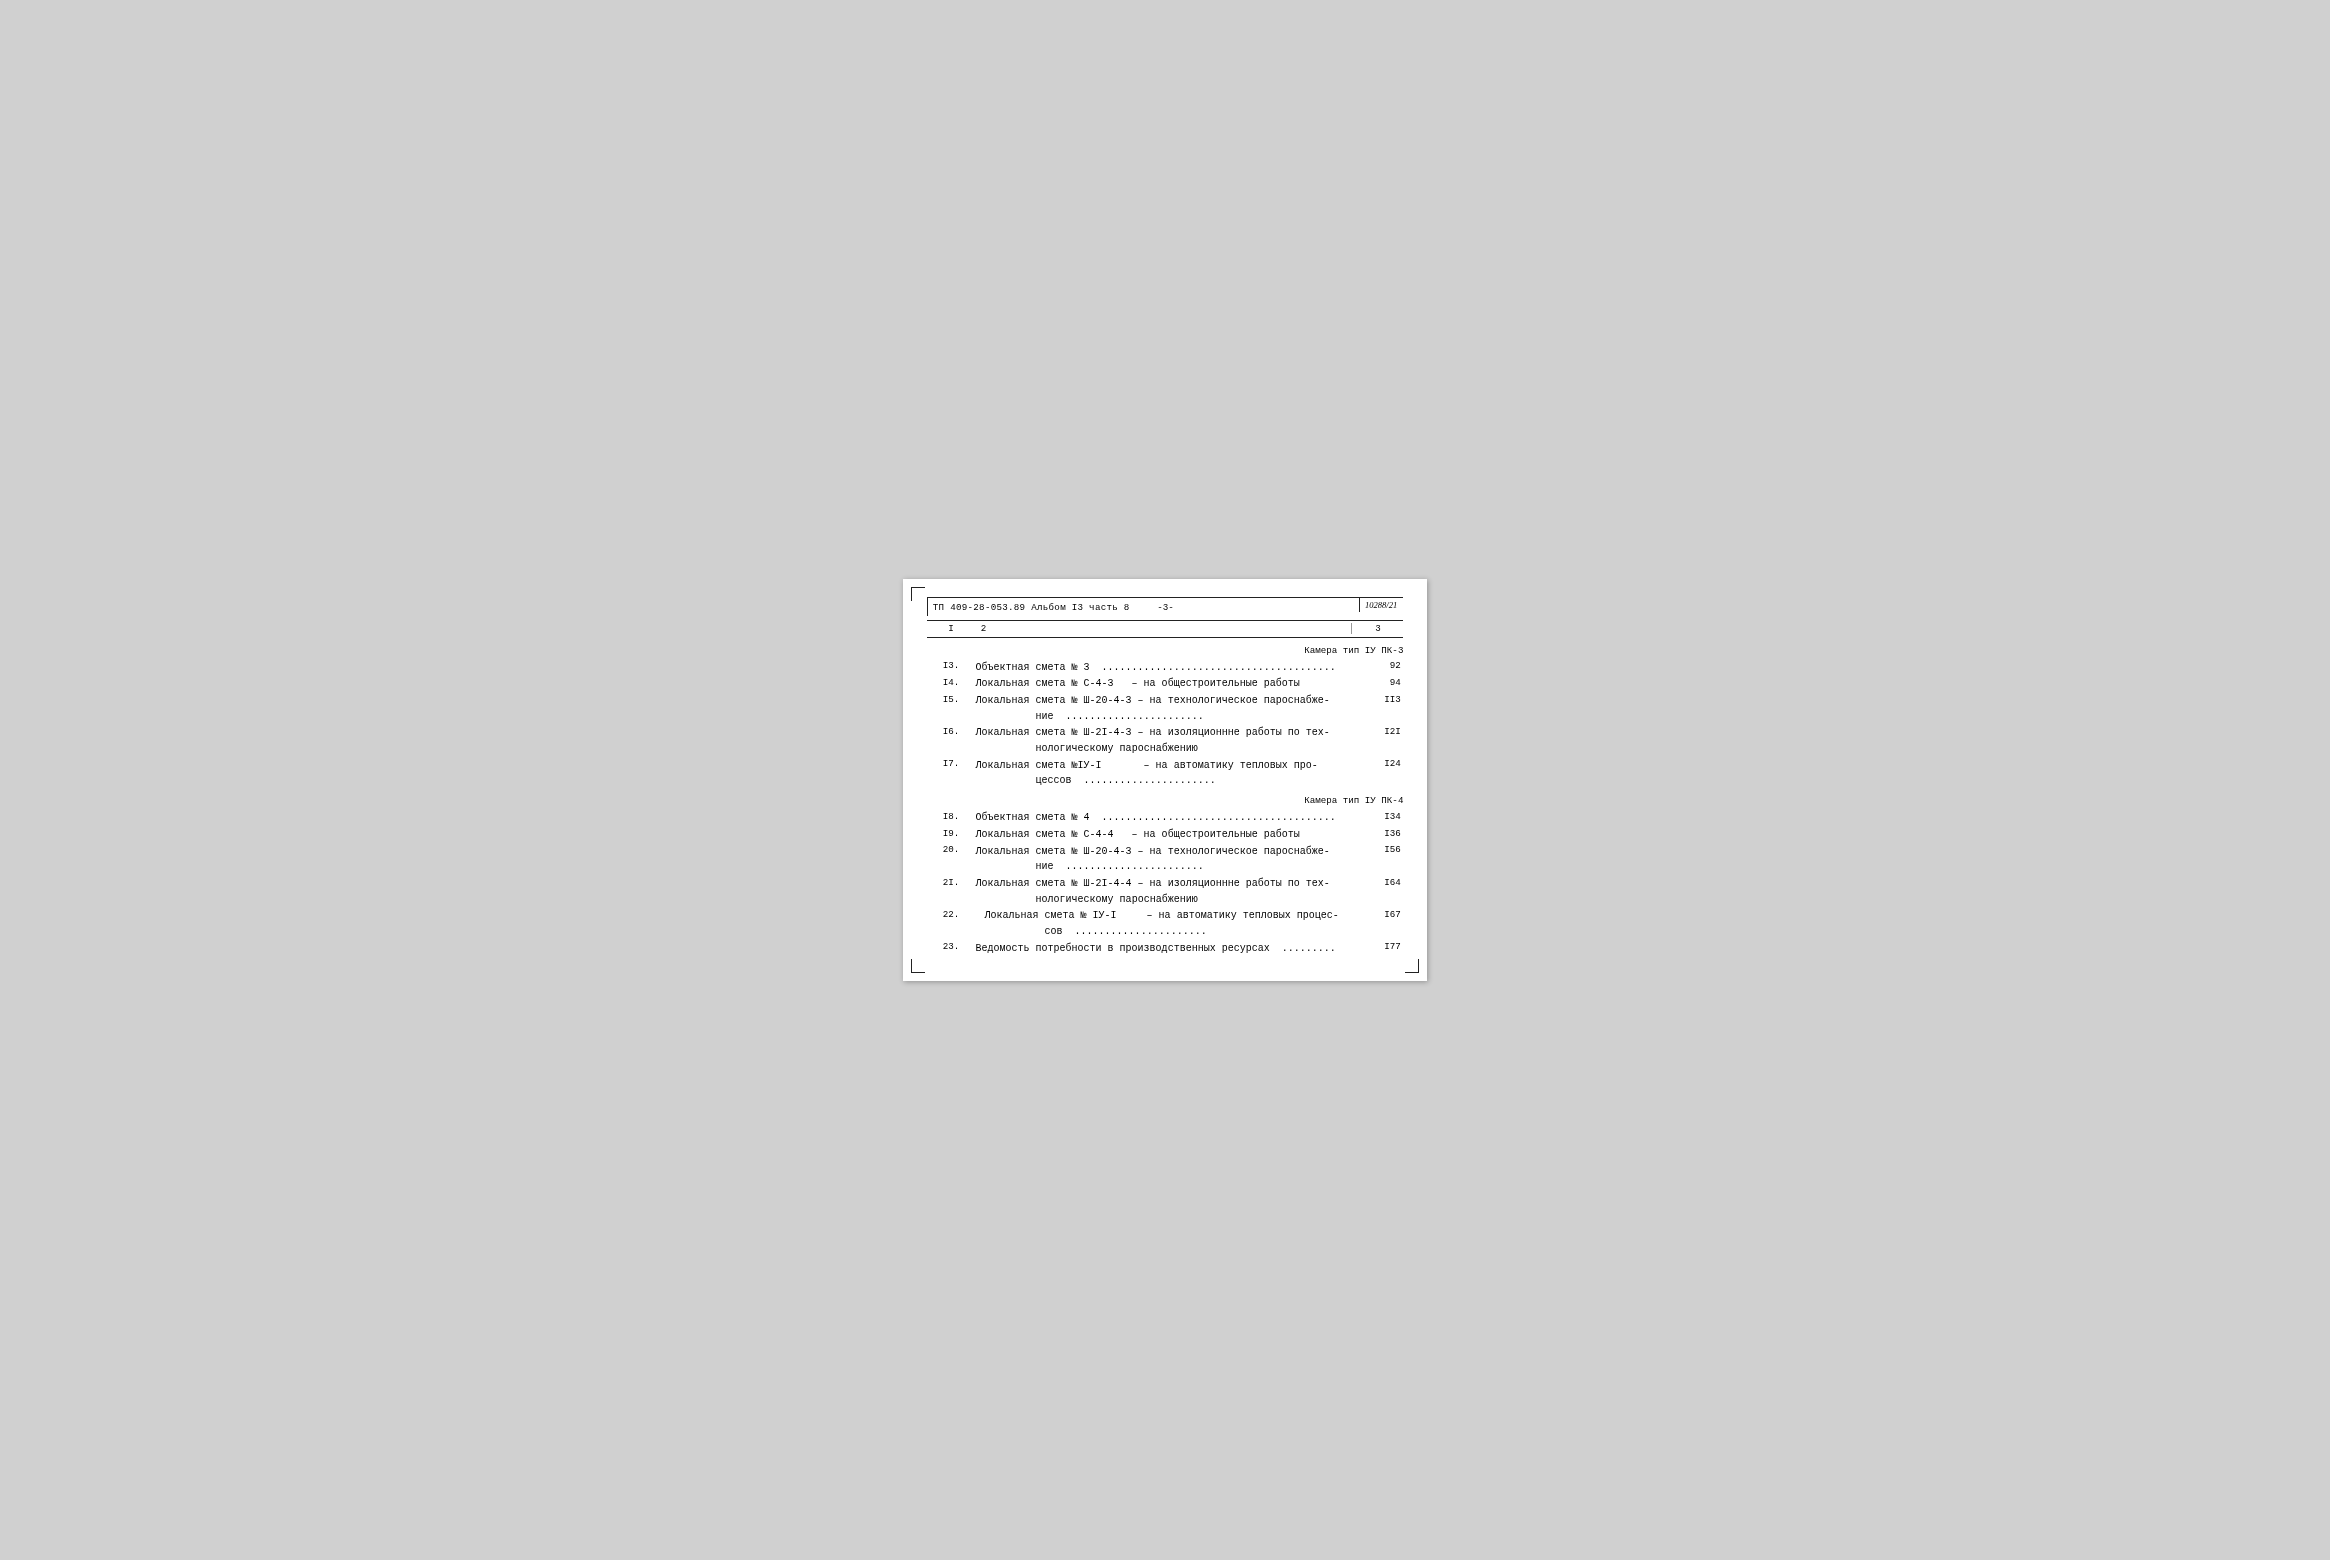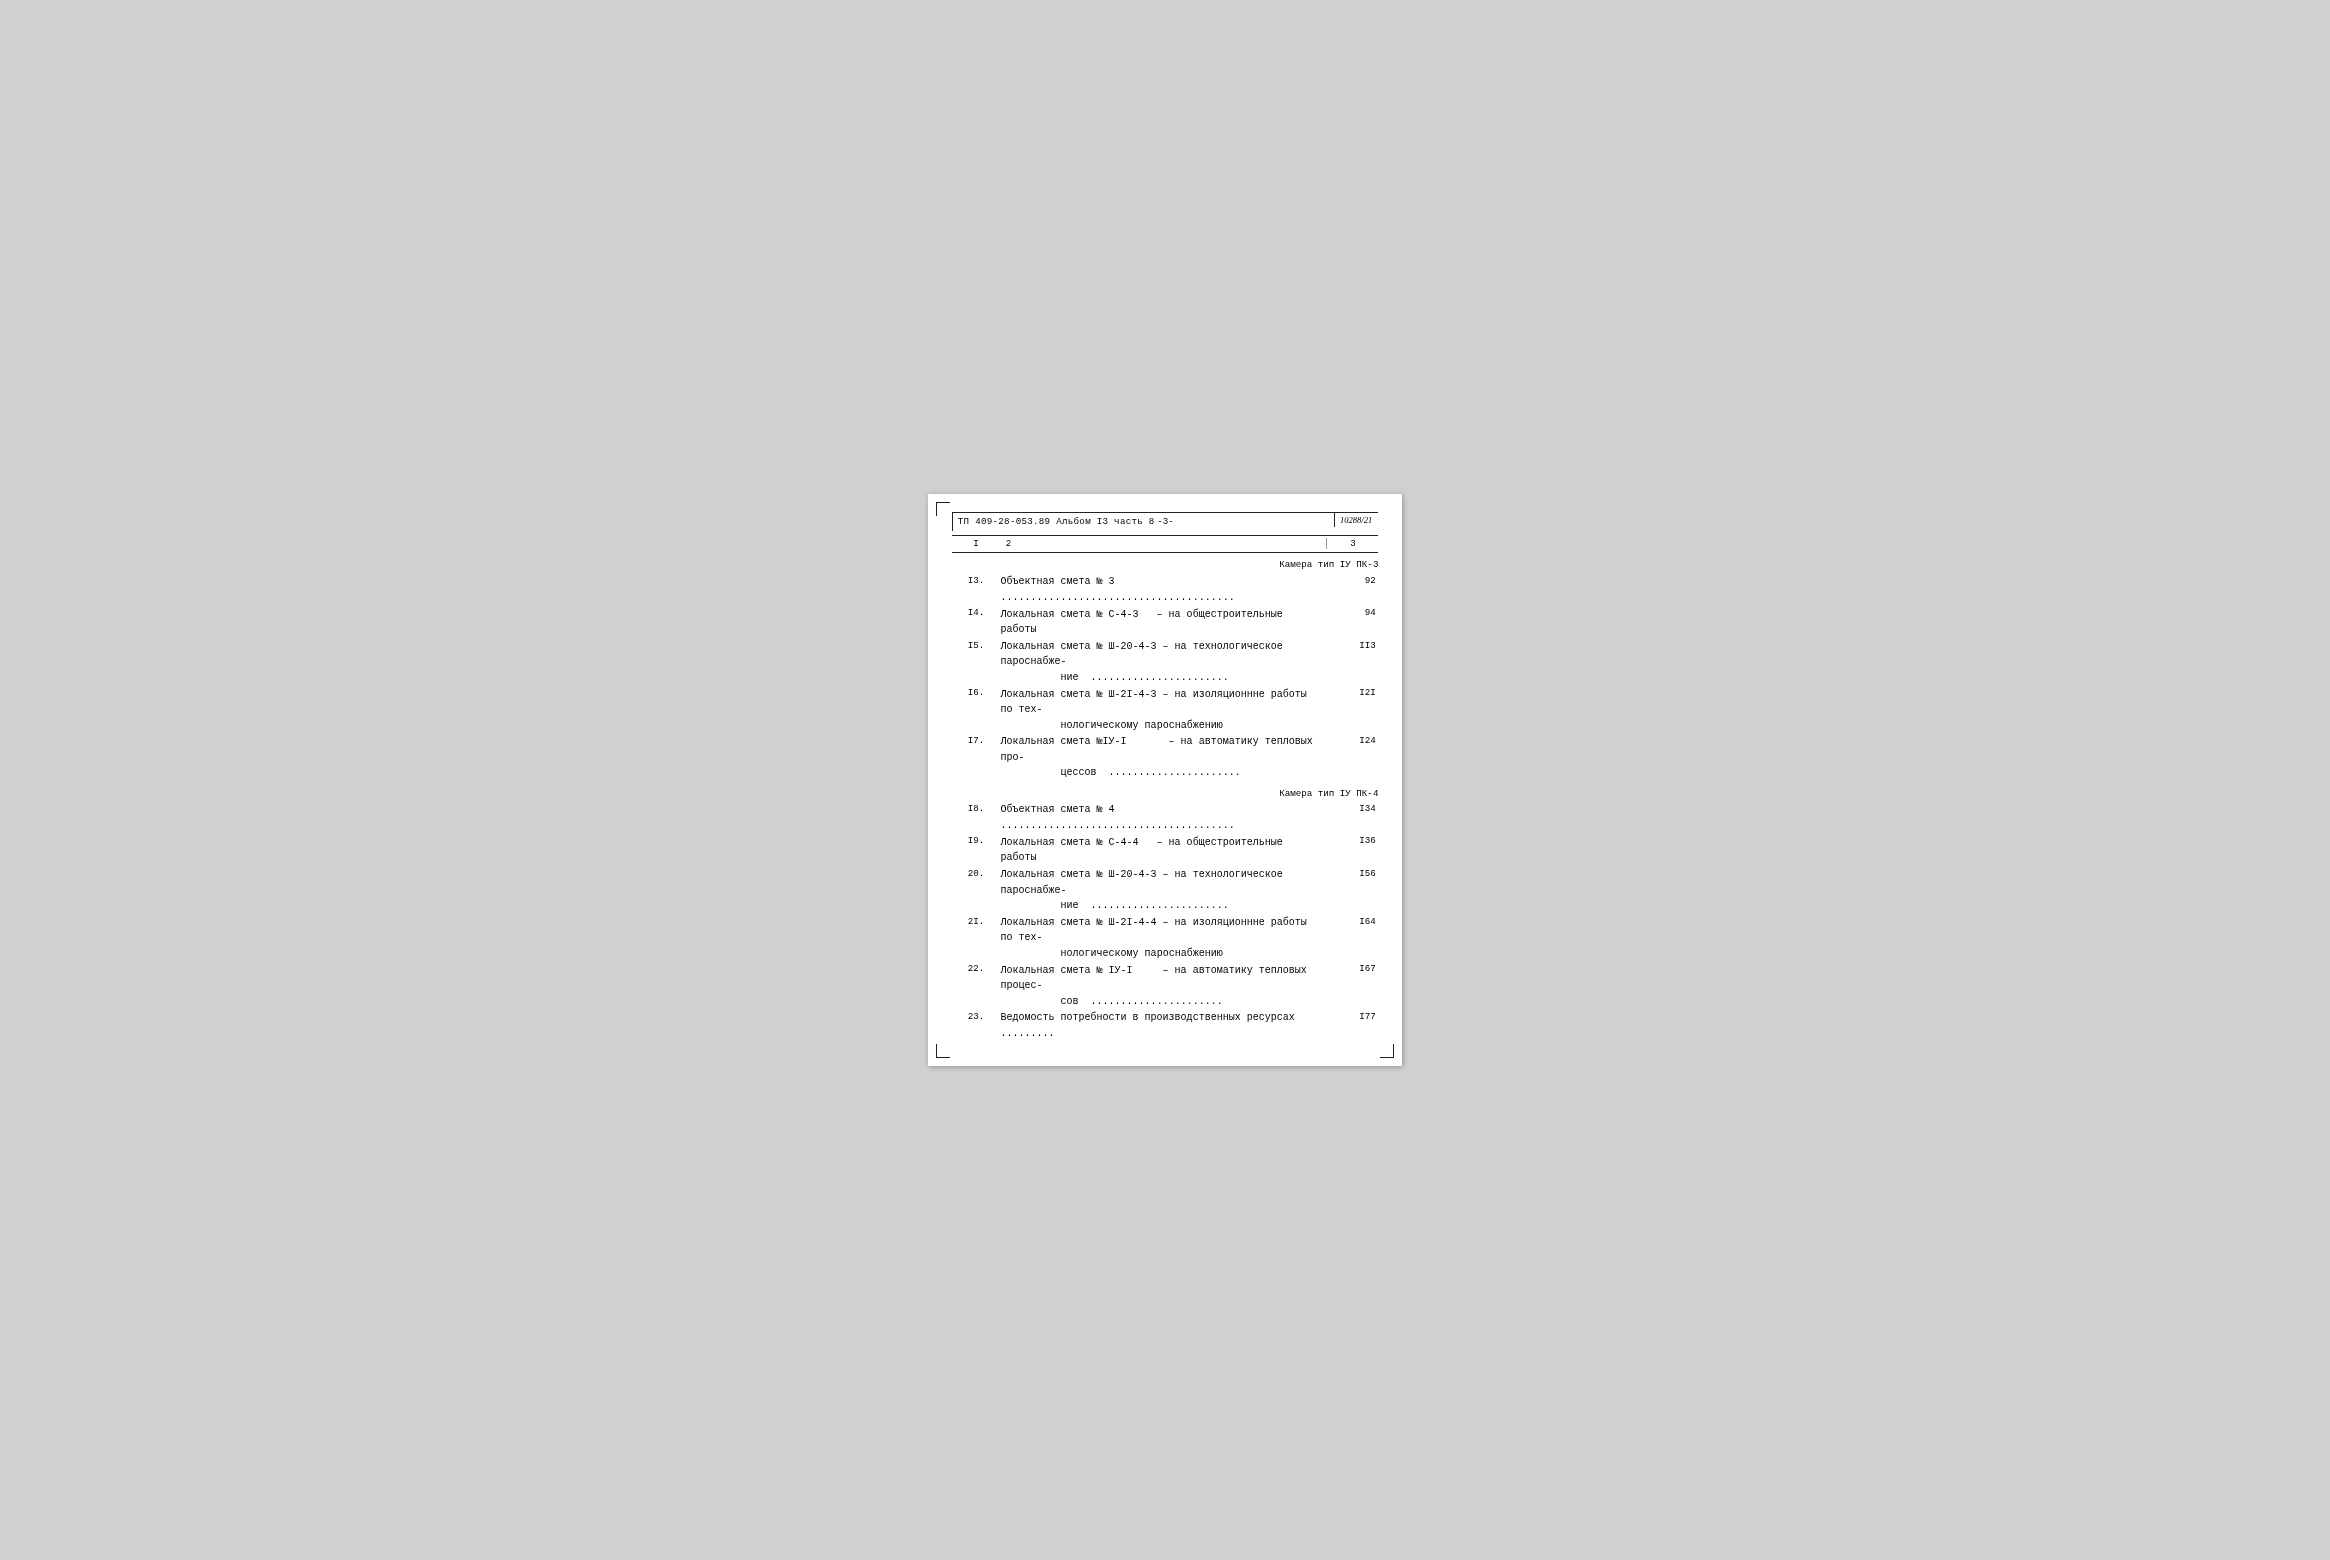--- a/index.html
+++ b/index.html
@@ -12,21 +12,21 @@
       background: #d0d0d0;
       display: flex;
       justify-content: center;
       align-items: center;
       min-height: 100vh;
       font-family: 'Courier New', Courier, monospace;
     }
 
     .page {
       background: #ffffff;
-      width: 474px;
+      width: 524px;
       min-height: 390px;
       position: relative;
       padding: 18.4px 23.6px 23.6px 23.6px;
       box-shadow: 1.3px 1.3px 5.2px rgba(0,0,0,0.3);
     }
 
     
     .corner-tl {
       position: absolute;
       top: 7.9px;
@@ -230,21 +230,21 @@
         <div class="row-page">I56</div>
       </div>
       <div class="table-row">
         <div class="row-num">2I.</div>
         <div class="row-desc" style="white-space: pre-wrap;">Локальная смета № Ш-2I-4-4 – на изоляционнне работы по тех-
           нологическому пароснабжению</div>
         <div class="row-page">I64</div>
       </div>
       <div class="table-row">
         <div class="row-num">22.</div>
-        <div class="row-desc" style="white-space: pre-wrap;">Локальная смета № IУ-I     – на автоматику тепловых процес-
+        <div class="row-desc" style="white-space: pre-wrap; margin-left: 9px;">Локальная смета № IУ-I     – на автоматику тепловых процес-
           сов  ......................</div>
         <div class="row-page">I67</div>
       </div>
       <div class="table-row">
         <div class="row-num">23.</div>
         <div class="row-desc" style="white-space: pre-wrap;">Ведомость потребности в производственных ресурсах  .........</div>
         <div class="row-page">I77</div>
       </div>
     </div>
 

